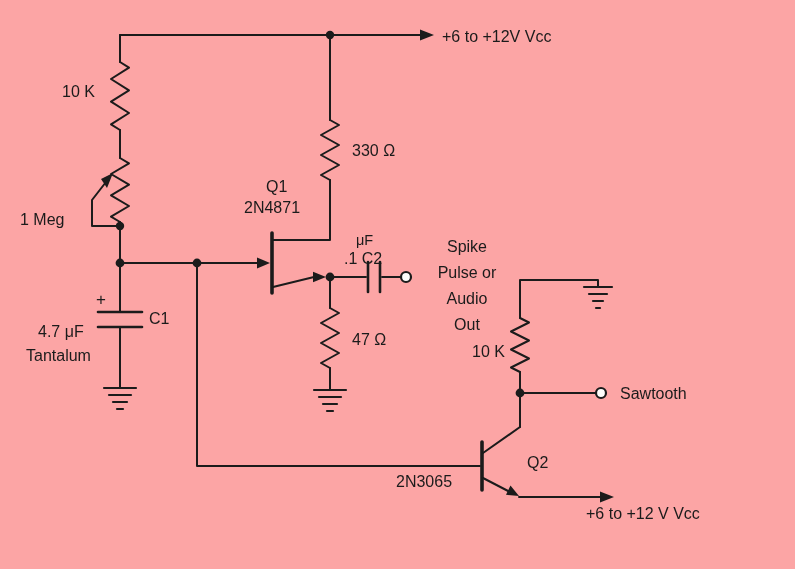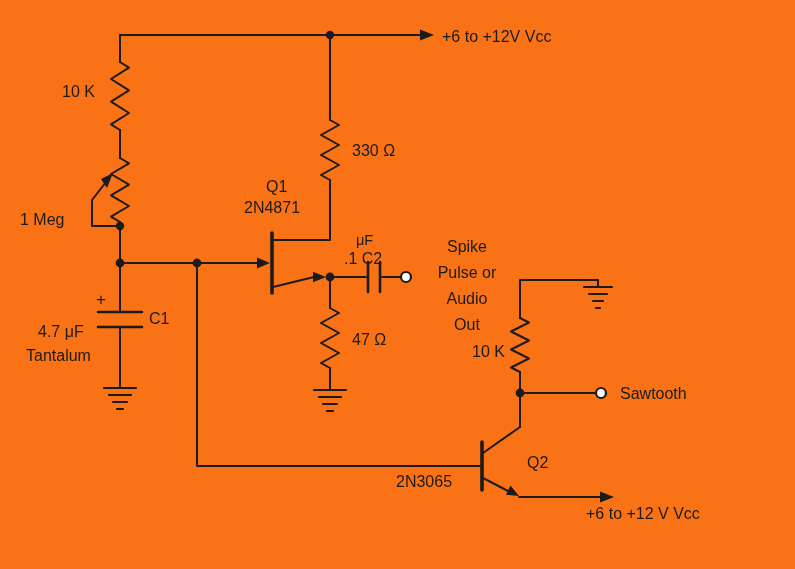--- a/index.html
+++ b/index.html
@@ -1,17 +1,17 @@
 <!DOCTYPE html>
 <html><head>
 <meta charset="utf-8">
 <style>
   html,body{margin:0;padding:0;background:#e8e8e8;}
   .page{
-    width:795px;height:569px;background:#f97316;position:relative;
+    width:795px;height:569px;background:#fca5a5;position:relative;
     font-family:"Liberation Sans", sans-serif;color:#1a1a1a;overflow:hidden;
   }
   svg{display:block;}
   svg text{
     font-family:"Liberation Sans", sans-serif;
     font-size:16px;fill:#1b1b1b;
   }
   .wire{stroke:#1b1b1b;stroke-width:2;fill:none;stroke-linecap:round;stroke-linejoin:round;}
   .thick{stroke:#1b1b1b;stroke-width:3.6;fill:none;stroke-linecap:round;}
   .dot{fill:#1b1b1b;stroke:none;}

